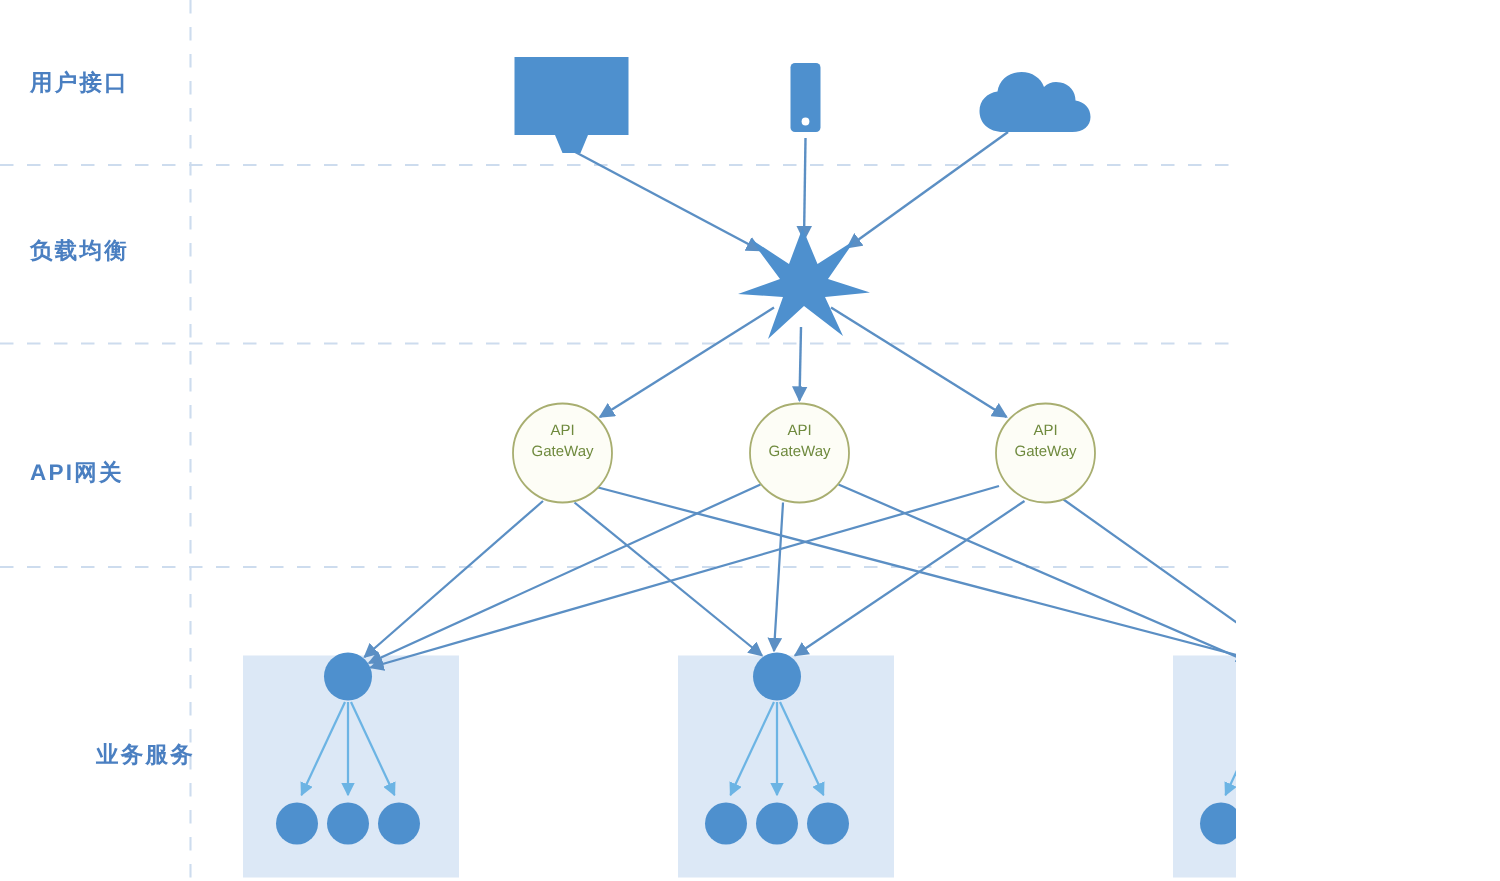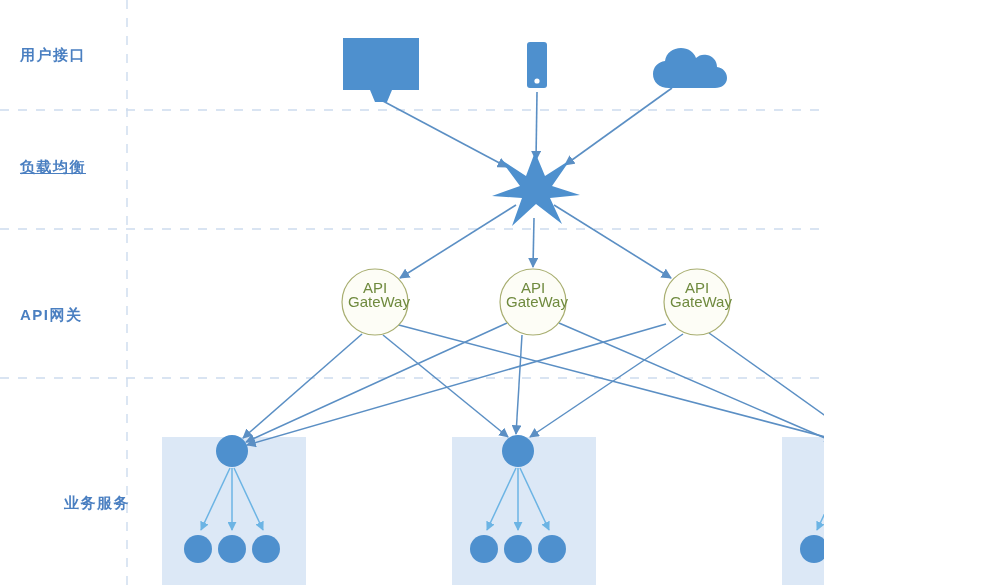--- a/index.html
+++ b/index.html
@@ -5,21 +5,21 @@
   html,body{margin:0;padding:0;background:#ffffff;}
   body{font-family:"Liberation Sans","DejaVu Sans",sans-serif;}
   #stage{position:relative;width:824px;height:587px;background:#fff;overflow:hidden;}
   #diagram{position:absolute;left:0;top:0;width:1000px;height:587px;}
   .layer-label{
     position:absolute;color:#4a7fc1;font-size:15px;font-weight:bold;
     letter-spacing:1.5px;white-space:nowrap;
   }
   .gw-text{
     position:absolute;width:54px;text-align:center;color:#6f8a3e;
-    font-size:15px;line-height:14px;font-weight:normal;
+    font-size:10px;line-height:14px;font-weight:normal;
   }
   #watermark{
     position:absolute;left:838px;top:520px;width:162px;height:46px;
     display:flex;align-items:center;gap:6px;pointer-events:none;
   }
   #wm-text{
     color:#ffffff;font-size:23px;letter-spacing:1px;font-weight:normal;
     opacity:.92;text-shadow:0 0 2px rgba(120,150,180,.35);
     font-family:"DejaVu Sans",sans-serif;
   }
@@ -135,21 +135,21 @@
       <circle cx="552" cy="549" r="14" fill="#4e90ce"></circle>
 
       <circle cx="848" cy="451" r="16" fill="#4e90ce"></circle>
       <circle cx="814" cy="549" r="14" fill="#4e90ce"></circle>
       <circle cx="848" cy="549" r="14" fill="#4e90ce"></circle>
       <circle cx="882" cy="549" r="14" fill="#4e90ce"></circle>
     </g>
   </svg>
 
   <div class="layer-label" style="left:20px;top:46px;">用户接口</div>
-  <div class="layer-label" style="left:20px;top:158px;text-decoration:underline;">负载均衡</div>
+  <div class="layer-label" style="left:20px;top:158px;">负载均衡</div>
   <div class="layer-label" style="left:20px;top:306px;">API网关</div>
   <div class="layer-label" style="left:20px;top:494px;margin-left:44px;">业务服务</div>
 
   <div class="gw-text" style="left:348px;top:281px;">API GateWay</div>
   <div class="gw-text" style="left:506px;top:281px;">API GateWay</div>
   <div class="gw-text" style="left:670px;top:281px;">API GateWay</div>
 
   <div id="watermark">
     <svg id="wm-logo" width="44" height="34" viewBox="0 0 44 34">
       <path d="M16,2 C7.7,2 1,7.5 1,14.3 C1,18.2 3.2,21.7 6.6,24 L5.2,28.6 L10.4,26 C12.1,26.5 14,26.8 16,26.8

